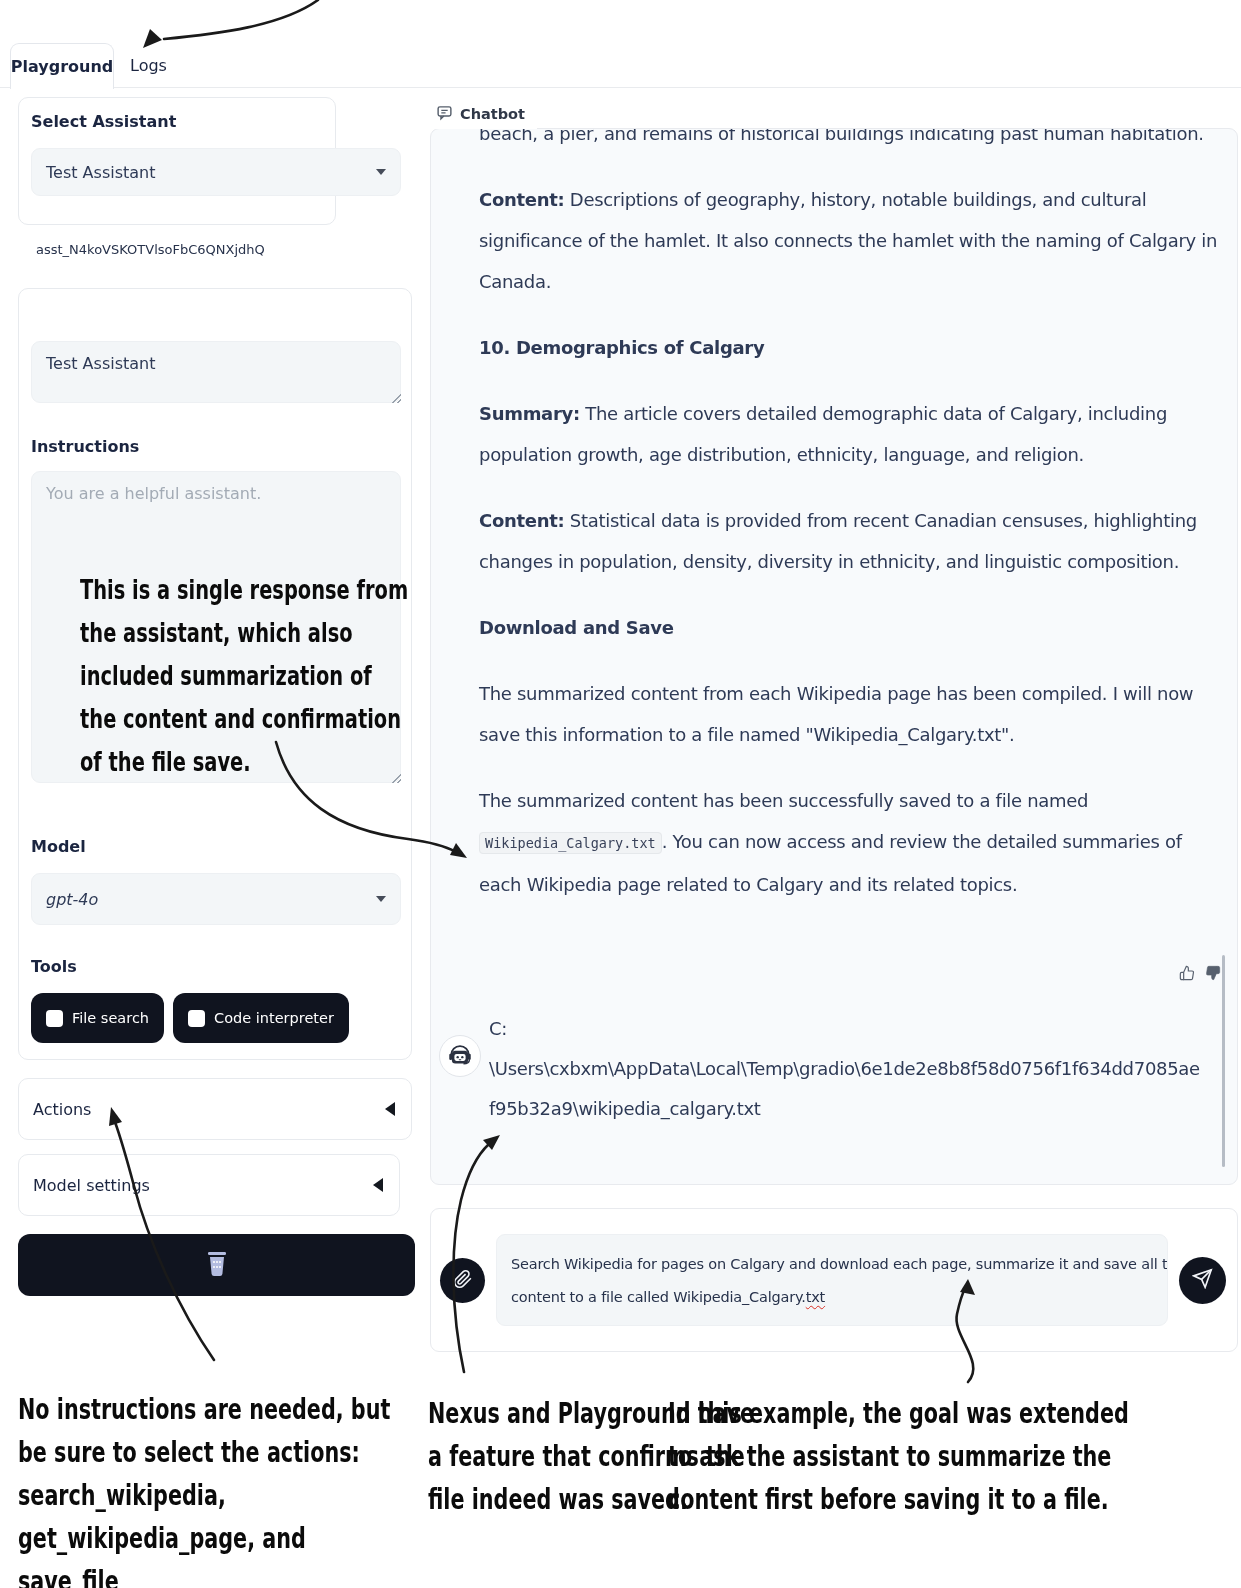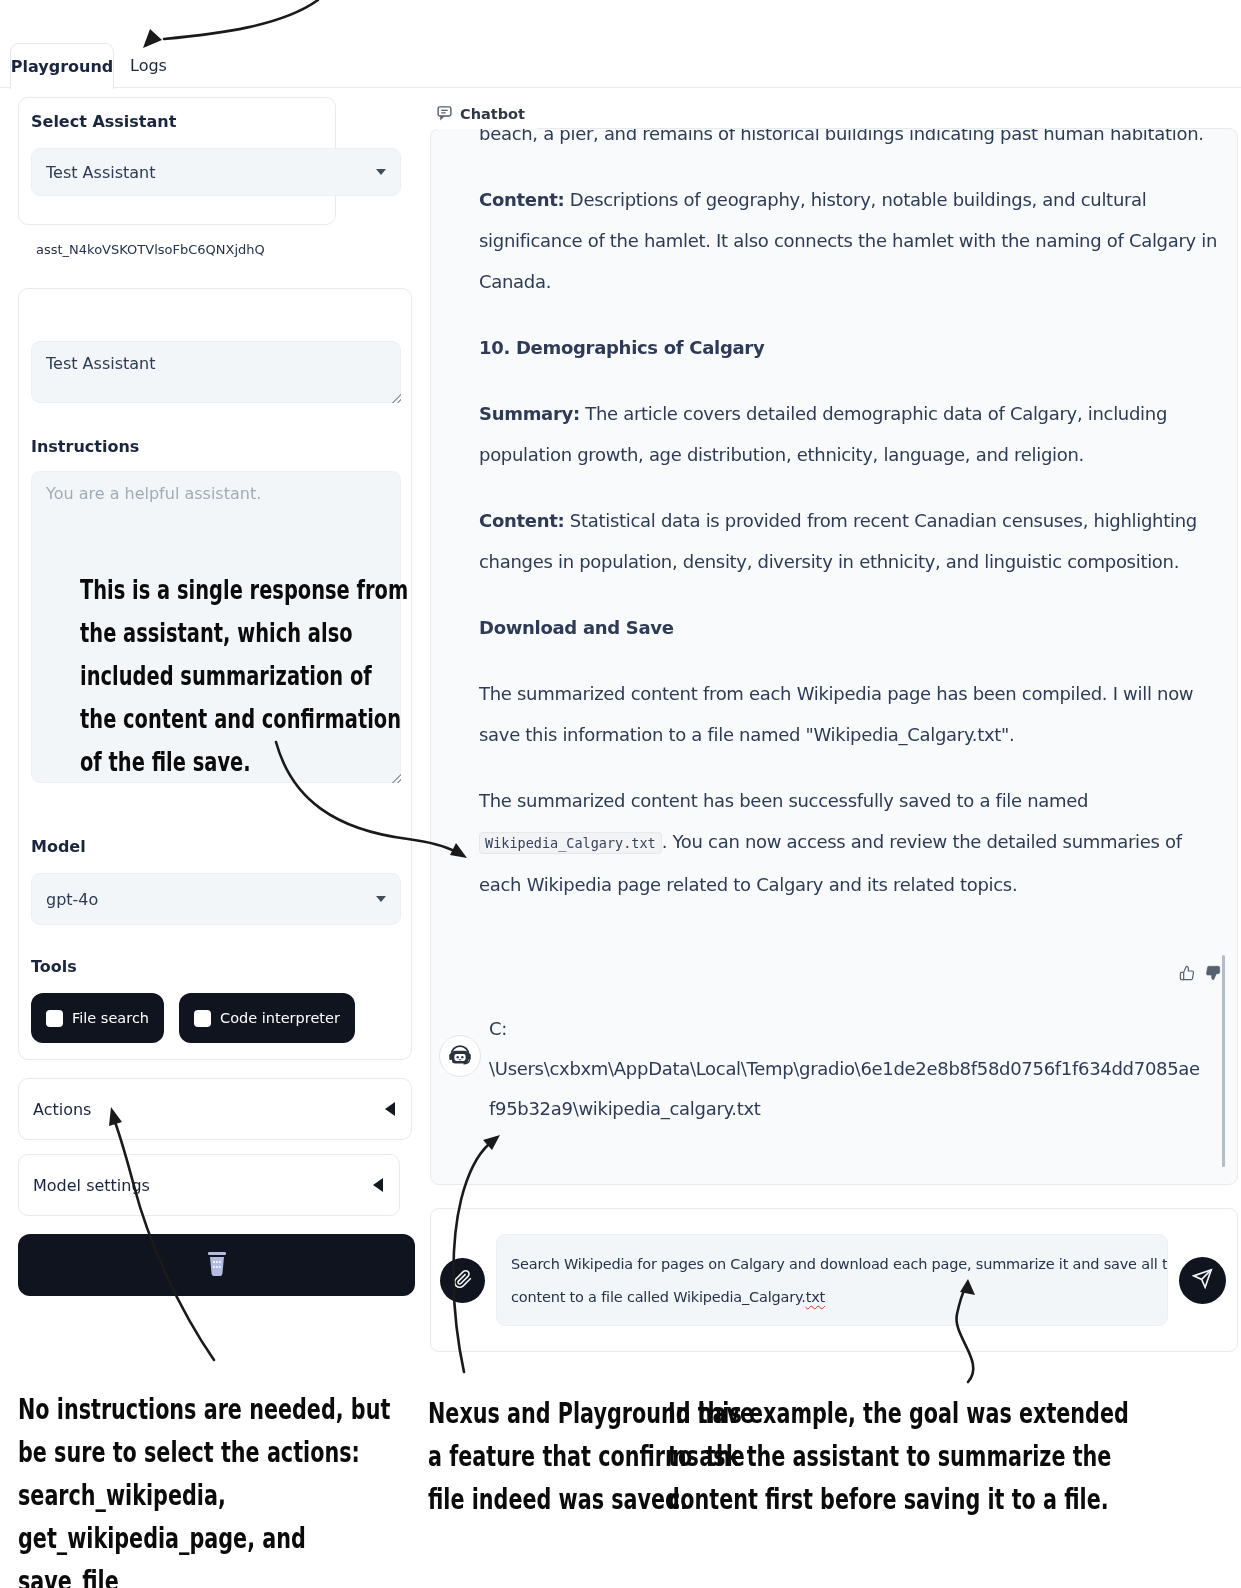--- a/index.html
+++ b/index.html
@@ -37,21 +37,21 @@
   textarea.field {
     resize:none; outline:none; padding:12px 14px; font-family:"DejaVu Sans", sans-serif;
   }
   textarea.field::placeholder { color:#a3abb5; }
   .resize-grip {
     position:absolute; width:11px; height:11px;
     background:repeating-linear-gradient(135deg, transparent 0 2px, #9aa3ad 2px 3.5px);
     clip-path:polygon(100% 0, 100% 100%, 0 100%); pointer-events:none;
   }
   .asst-id { position:absolute; left:36px; top:242px; font-size:13px; color:#27324b; }
-  .pill-row { position:absolute; left:12px; top:704px; display:flex; gap:15px; }
+  .pill-row { position:absolute; left:12px; top:704px; display:flex; gap:9px; }
   .pill {
     height:50px; background:#10141f; border-radius:12px; color:#fff;
     display:flex; align-items:center; gap:9px; padding:0 15px; font-size:14.5px; cursor:pointer;
   }
   .pill .cb { width:17px; height:17px; background:#fff; border-radius:4px; }
   .accordion-label { position:absolute; left:14px; top:50%; transform:translateY(-50%); font-size:16px; color:#1b2540; }
   .caret-left {
     position:absolute; right:16px; top:50%; transform:translateY(-50%);
     width:0; height:0; border-top:7px solid transparent; border-bottom:7px solid transparent; border-right:10px solid #14181f;
   }
@@ -139,21 +139,21 @@
   <div class="card card2">
     <div class="lbl" style="left:12px; top:20px;margin-top:48px;">Enter a user-friendly name</div>
     <textarea class="field" style="left: 12px; top: 52px; width: 370px; height: 62px;">Test Assistant</textarea>
     <span class="resize-grip" style="left:371px; top:103px;"></span>
 
     <div class="lbl" style="left:12px; top:148px;">Instructions</div>
     <textarea class="field" style="left: 12px; top: 182px; width: 370px; height: 312px;" placeholder="You are a helpful assistant."></textarea>
     <span class="resize-grip" style="left:371px; top:483px;"></span>
 
     <div class="lbl" style="left:12px; top:548px;">Model</div>
-    <div class="field dd" style="left:12px; top:584px; width:370px; height:52px;">
+    <div class="field dd" style="left:12px; top:584px; width:370px; height:52px;font-style:italic;">
       <span class="dd-text">gpt-4o</span>
       <span class="caret-down"></span>
     </div>
 
     <div class="lbl" style="left:12px; top:668px;">Tools</div>
     <div class="pill-row">
       <div class="pill">
         <span class="cb"></span>
         <span>File search</span>
       </div>

